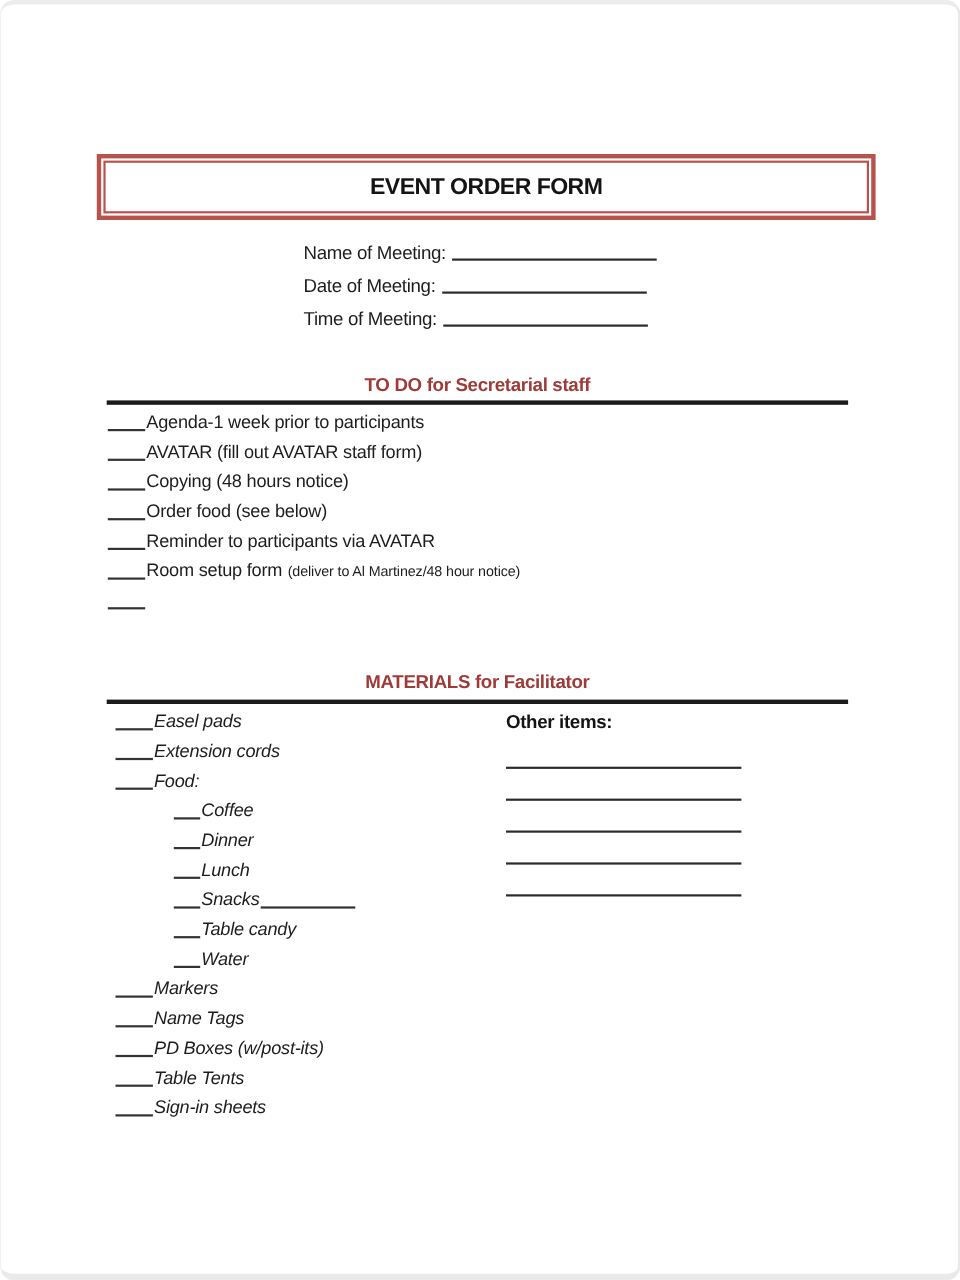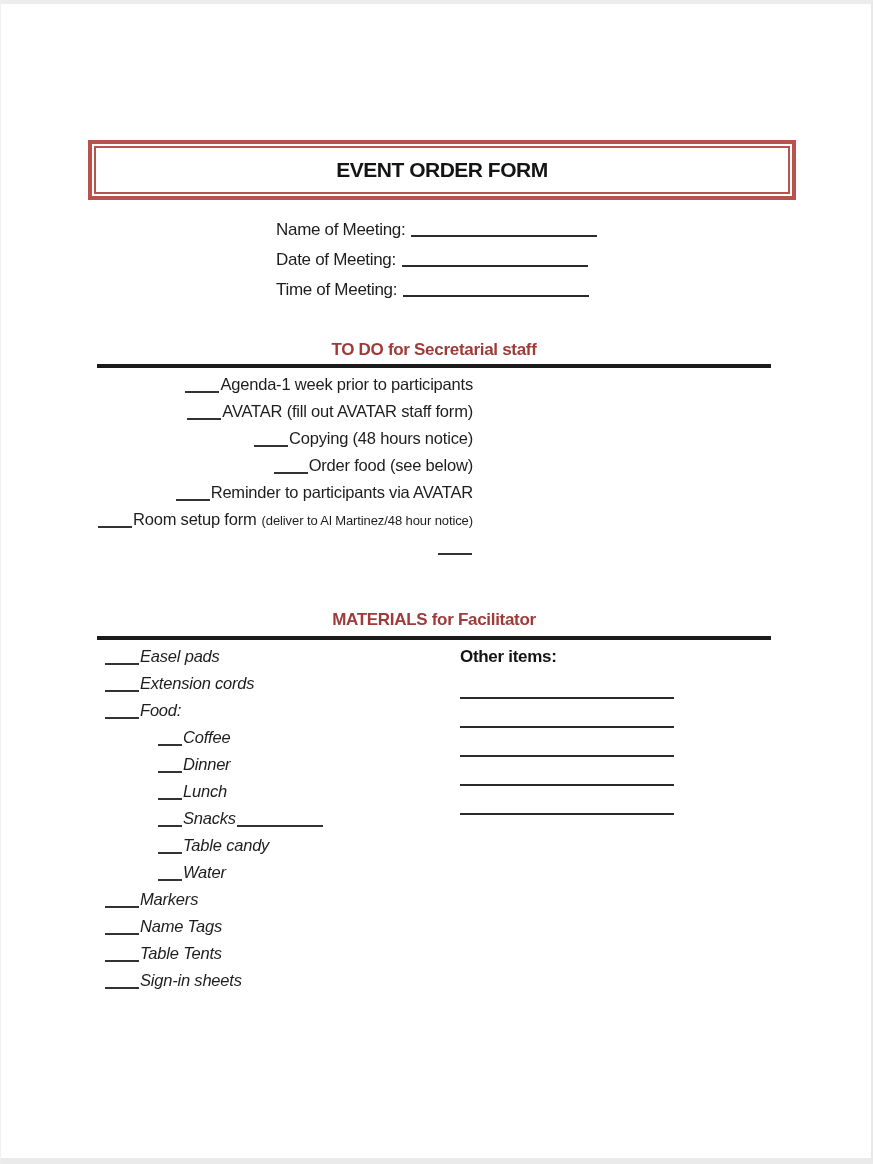--- a/index.html
+++ b/index.html
@@ -8,20 +8,21 @@
     width: 873px; height: 1164px;
     box-sizing: border-box;
     background: #ffffff;
     border-top: 4px solid #ececec;
     border-bottom: 6px solid #eaeaea;
     border-left: 1px solid #f1f1f1;
     border-right: 2px solid #e8e8e8;
     font-family: "Liberation Sans", sans-serif;
     color: #1d1d1d;
     overflow: hidden;
+    border-radius: 13px;
   }
 
   
   .title-box {
     position: absolute; left: 87px; top: 136px;
     width: 708px; height: 60px;
     box-sizing: border-box;
     border: 4px solid #b8524d;
   }
   .title-inner {
@@ -52,21 +53,21 @@
   .todo-heading { top: 336px; }
   .materials-heading { top: 606px; }
   .rule {
     position: absolute; left: 96px; width: 674px; height: 4px;
     background: #1b1b1b;
   }
   .todo-rule { top: 360px; }
   .materials-rule { top: 632px; }
 
   
-  .todo-list { position: absolute; left: 97px; top: 367px; text-align: right; }
+  .todo-list { position: absolute; left: 97px; top: 367px; }
   .materials-left { position: absolute; left: 104px; top: 639px; font-style: italic; }
   .check-row { height: 27px; line-height: 27px; font-size: 16.5px; letter-spacing: -0.2px; white-space: nowrap; }
   .check-row.sub { padding-left: 53px; }
   .blank {
     display: inline-block; width: 34px; height: 2px;
     background: #333333; vertical-align: -3px; margin-right: 1px;
   }
   .check-row.sub .blank { width: 24px; }
   .trail-blank {
     display: inline-block; width: 86px; height: 2px;
@@ -160,20 +161,23 @@
     <div class="check-row sub">
       <span class="blank"></span><span>Water</span>
     </div>
     <div class="check-row">
       <span class="blank"></span><span>Markers</span>
     </div>
     <div class="check-row">
       <span class="blank"></span><span>Name Tags</span>
     </div>
     <div class="check-row">
+      <span class="blank"></span><span>PD Boxes (w/post-its)</span>
+    </div>
+    <div class="check-row">
       <span class="blank"></span><span>Table Tents</span>
     </div>
     <div class="check-row">
       <span class="blank"></span><span>Sign-in sheets</span>
     </div>
   </div>
 
   <div class="materials-right">
     <div class="other-heading">Other items:</div>
     <div class="other-line"></div>

